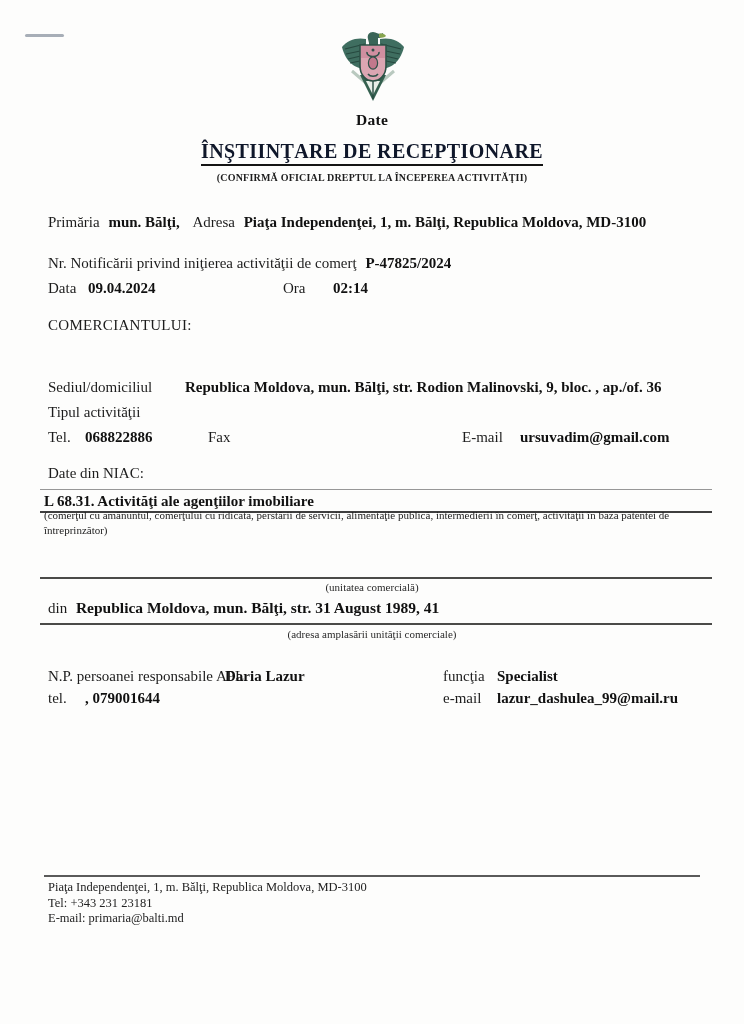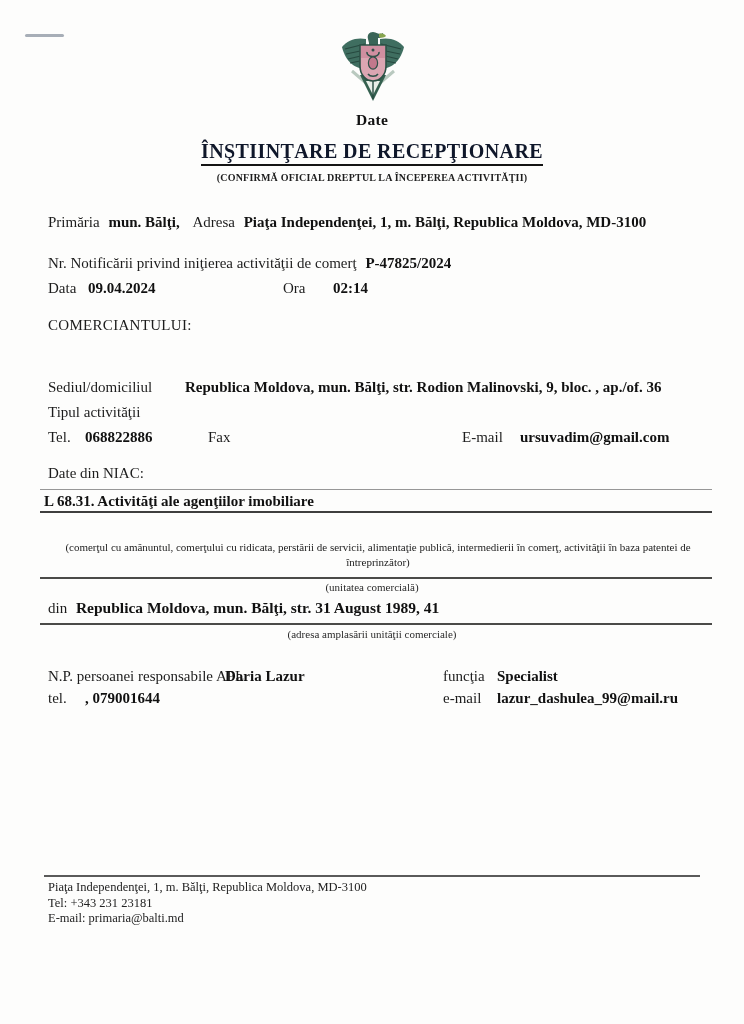--- a/index.html
+++ b/index.html
@@ -110,21 +110,21 @@
     <span class="w58">E-mail</span>
     <span class="b">ursuvadim@gmail.com</span>
   </div>
 
   <p class="line" style="top:465px;margin:0;">Date din NIAC:</p>
 
   <div class="rule-thin" style="top:489px;"></div>
   <p class="line b" style="top:493px;left:44px;margin:0;font-size:15px;">L 68.31. Activităţi ale agenţiilor imobiliare</p>
   <div class="rule" style="top:511px;background:#3f3f3f;"></div>
 
-  <p class="fineprint" style="top:540px;margin:0;text-align:center;">(comerţul cu amănuntul, comerţului cu ridicata, perstării de servicii, alimentaţie publică, intermedierii în comerţ, activităţii în baza patentei de întreprinzător)</p>
+  <p class="fineprint" style="top:508px;margin:0;">(comerţul cu amănuntul, comerţului cu ridicata, perstării de servicii, alimentaţie publică, intermedierii în comerţ, activităţii în baza patentei de întreprinzător)</p>
 
 
   <div class="rule" style="top:577px;"></div>
   <div class="caption" style="top:581px;">(unitatea comercială)</div>
 
   <p class="line" style="top:599px;margin:0;">
     <span>din</span>
     <span class="b ml5" style="font-size:15.5px;">Republica Moldova, mun. Bălţi, str. 31 August 1989, 41</span>
   </p>
 

